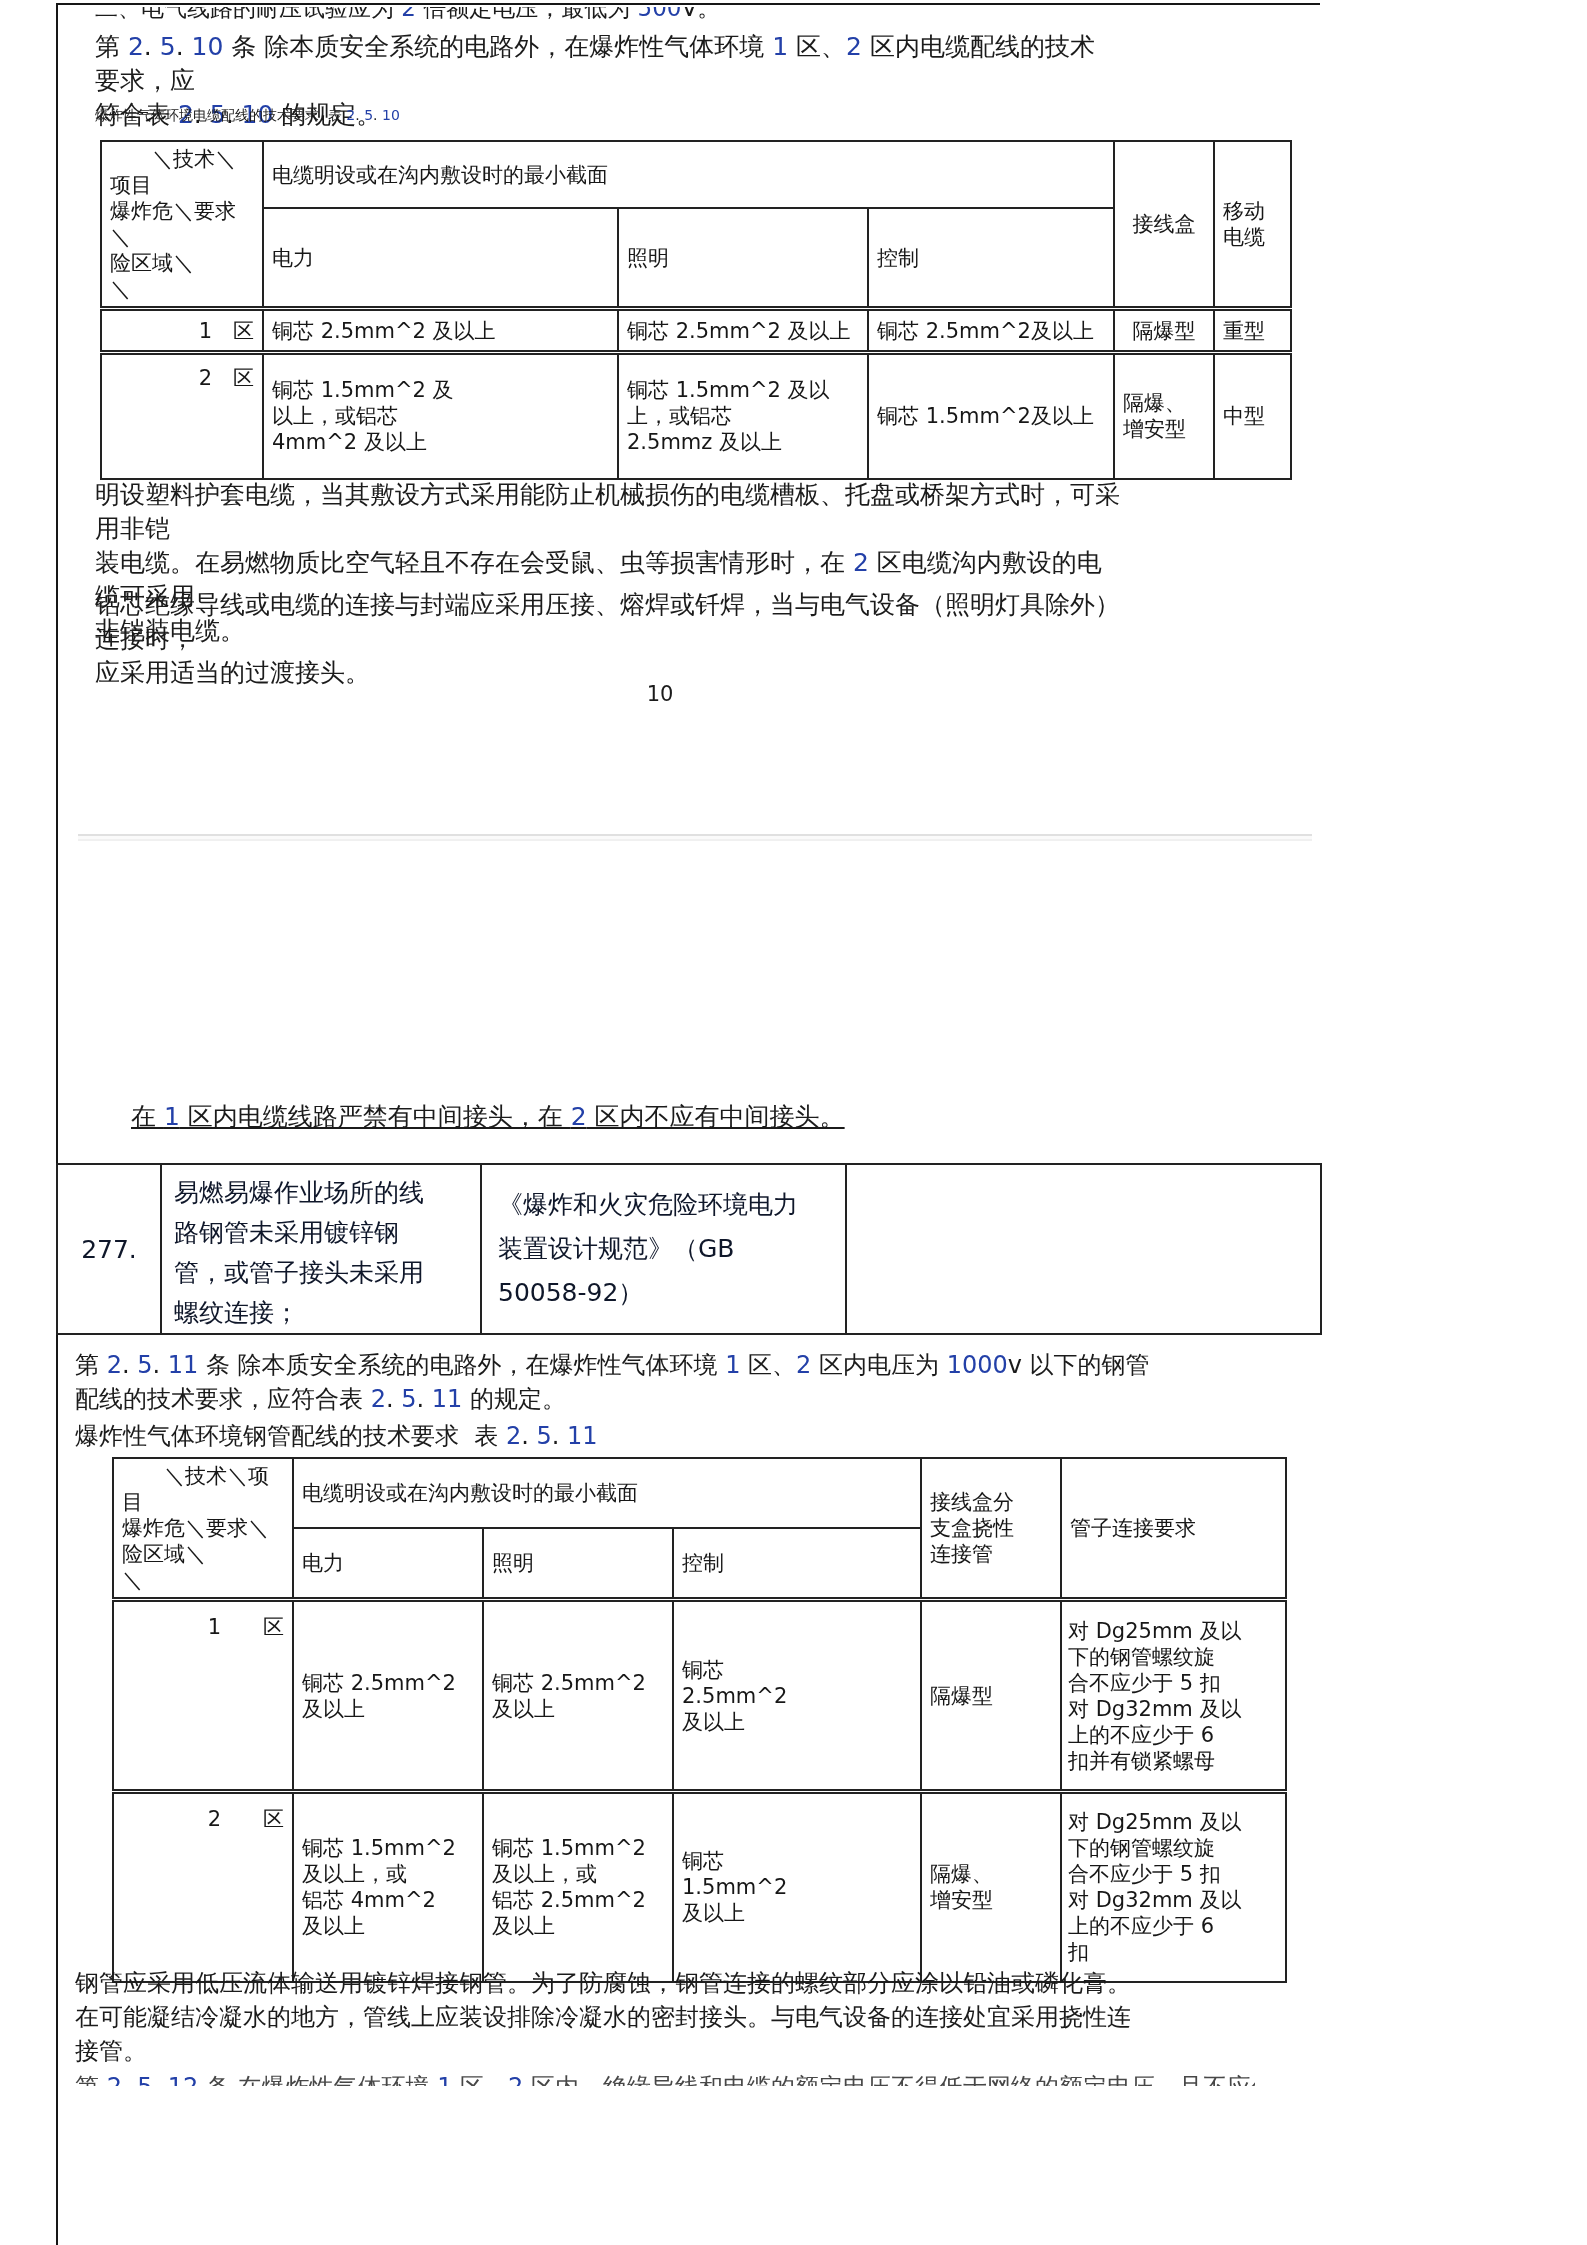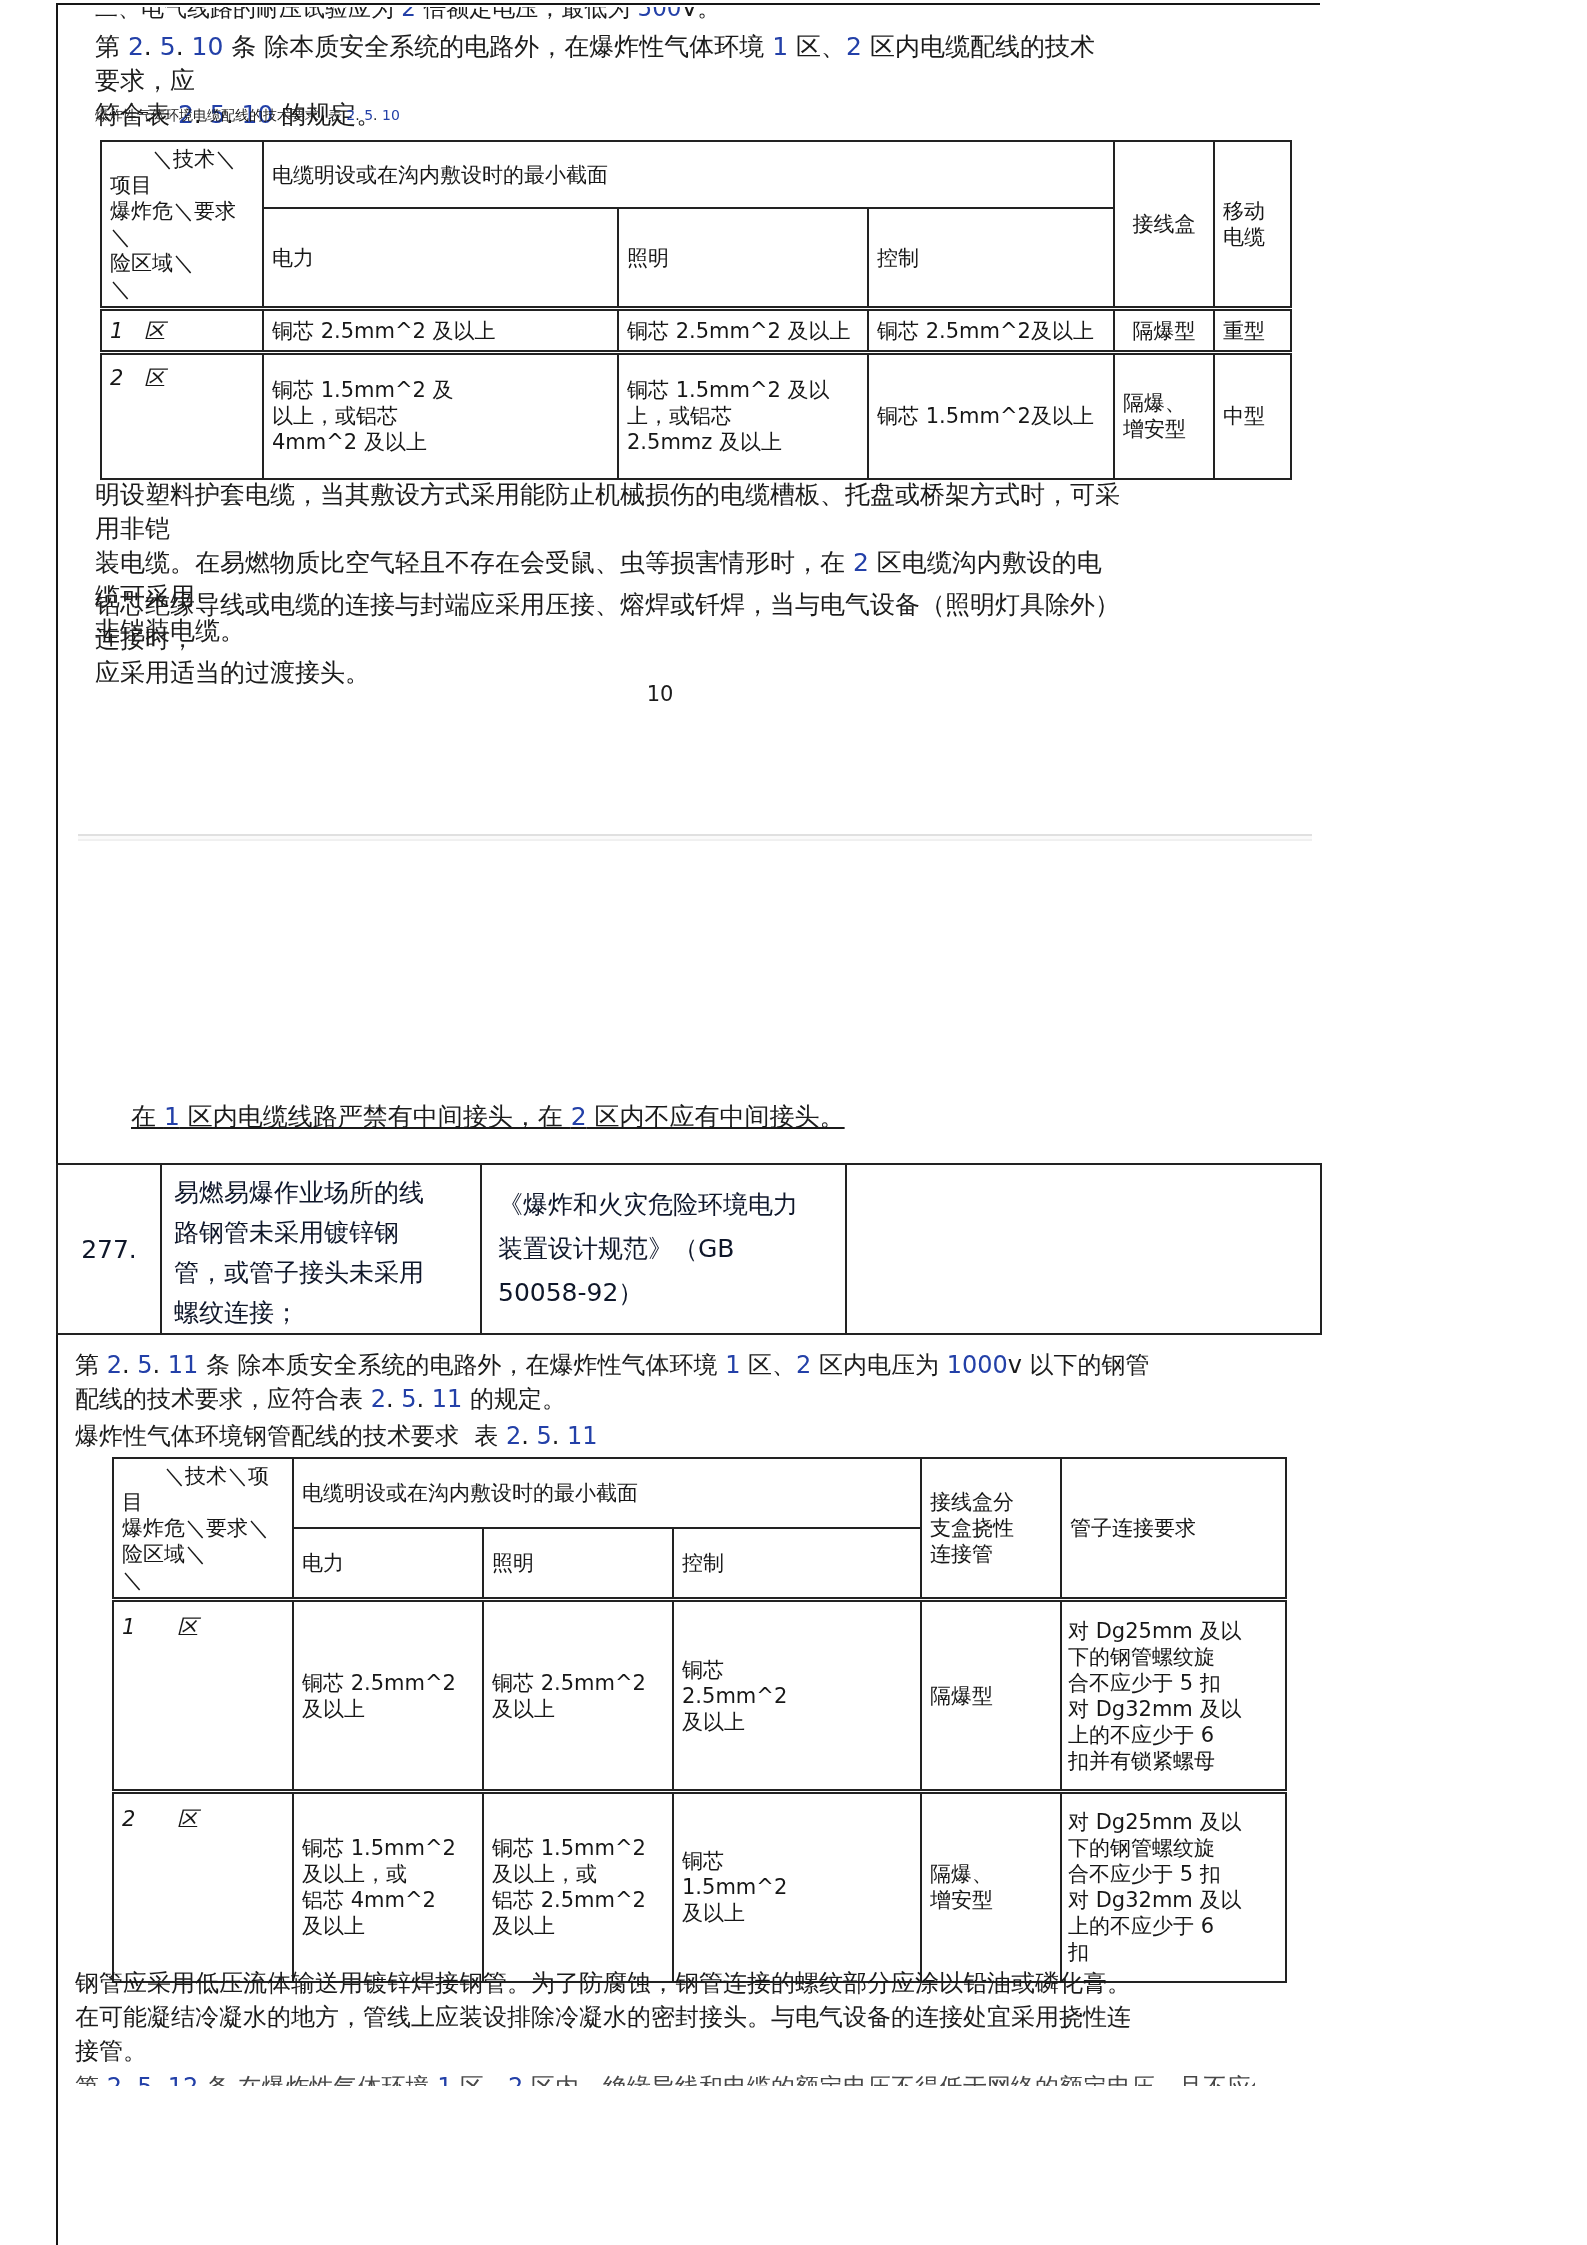--- a/index.html
+++ b/index.html
@@ -23,21 +23,21 @@
 
   table.tbl{border-collapse:collapse; table-layout:fixed; position:absolute; background:#fff;}
   table.tbl td{
     border:2px solid #222; font-size:21px; line-height:26px;
     padding:4px 8px; vertical-align:middle; white-space:pre-line;
     overflow:hidden; color:#171717;
   }
   table.tbl tr.dbl td{border-top:5px double #222;}
   td.corner{font-size:20px; line-height:26px; padding:6px 4px 4px 6px; vertical-align:top;}
   td.group{vertical-align:middle; padding-left:10px;}
-  td.zone{text-align:left;font-style:italic;}
+  td.zone{text-align:right;}
   td.vtop{vertical-align:top; padding-top:7px;}
   td.ctr{text-align:center;}
 
   table.row277{border-collapse:collapse; table-layout:fixed; position:absolute; background:#fff;}
   table.row277 td{border:2px solid #222; font-size:25px; color:#0f172a; overflow:hidden; white-space:pre-line;}
   td.c277{ text-align:center; vertical-align:middle; font-size:25px;}
   td.prob277{ vertical-align:top; padding:8px 4px 0 12px; line-height:40px;}
   td.ref277{ vertical-align:middle; padding:0 4px 0 16px; line-height:44px;}
 </style>
 </head>

